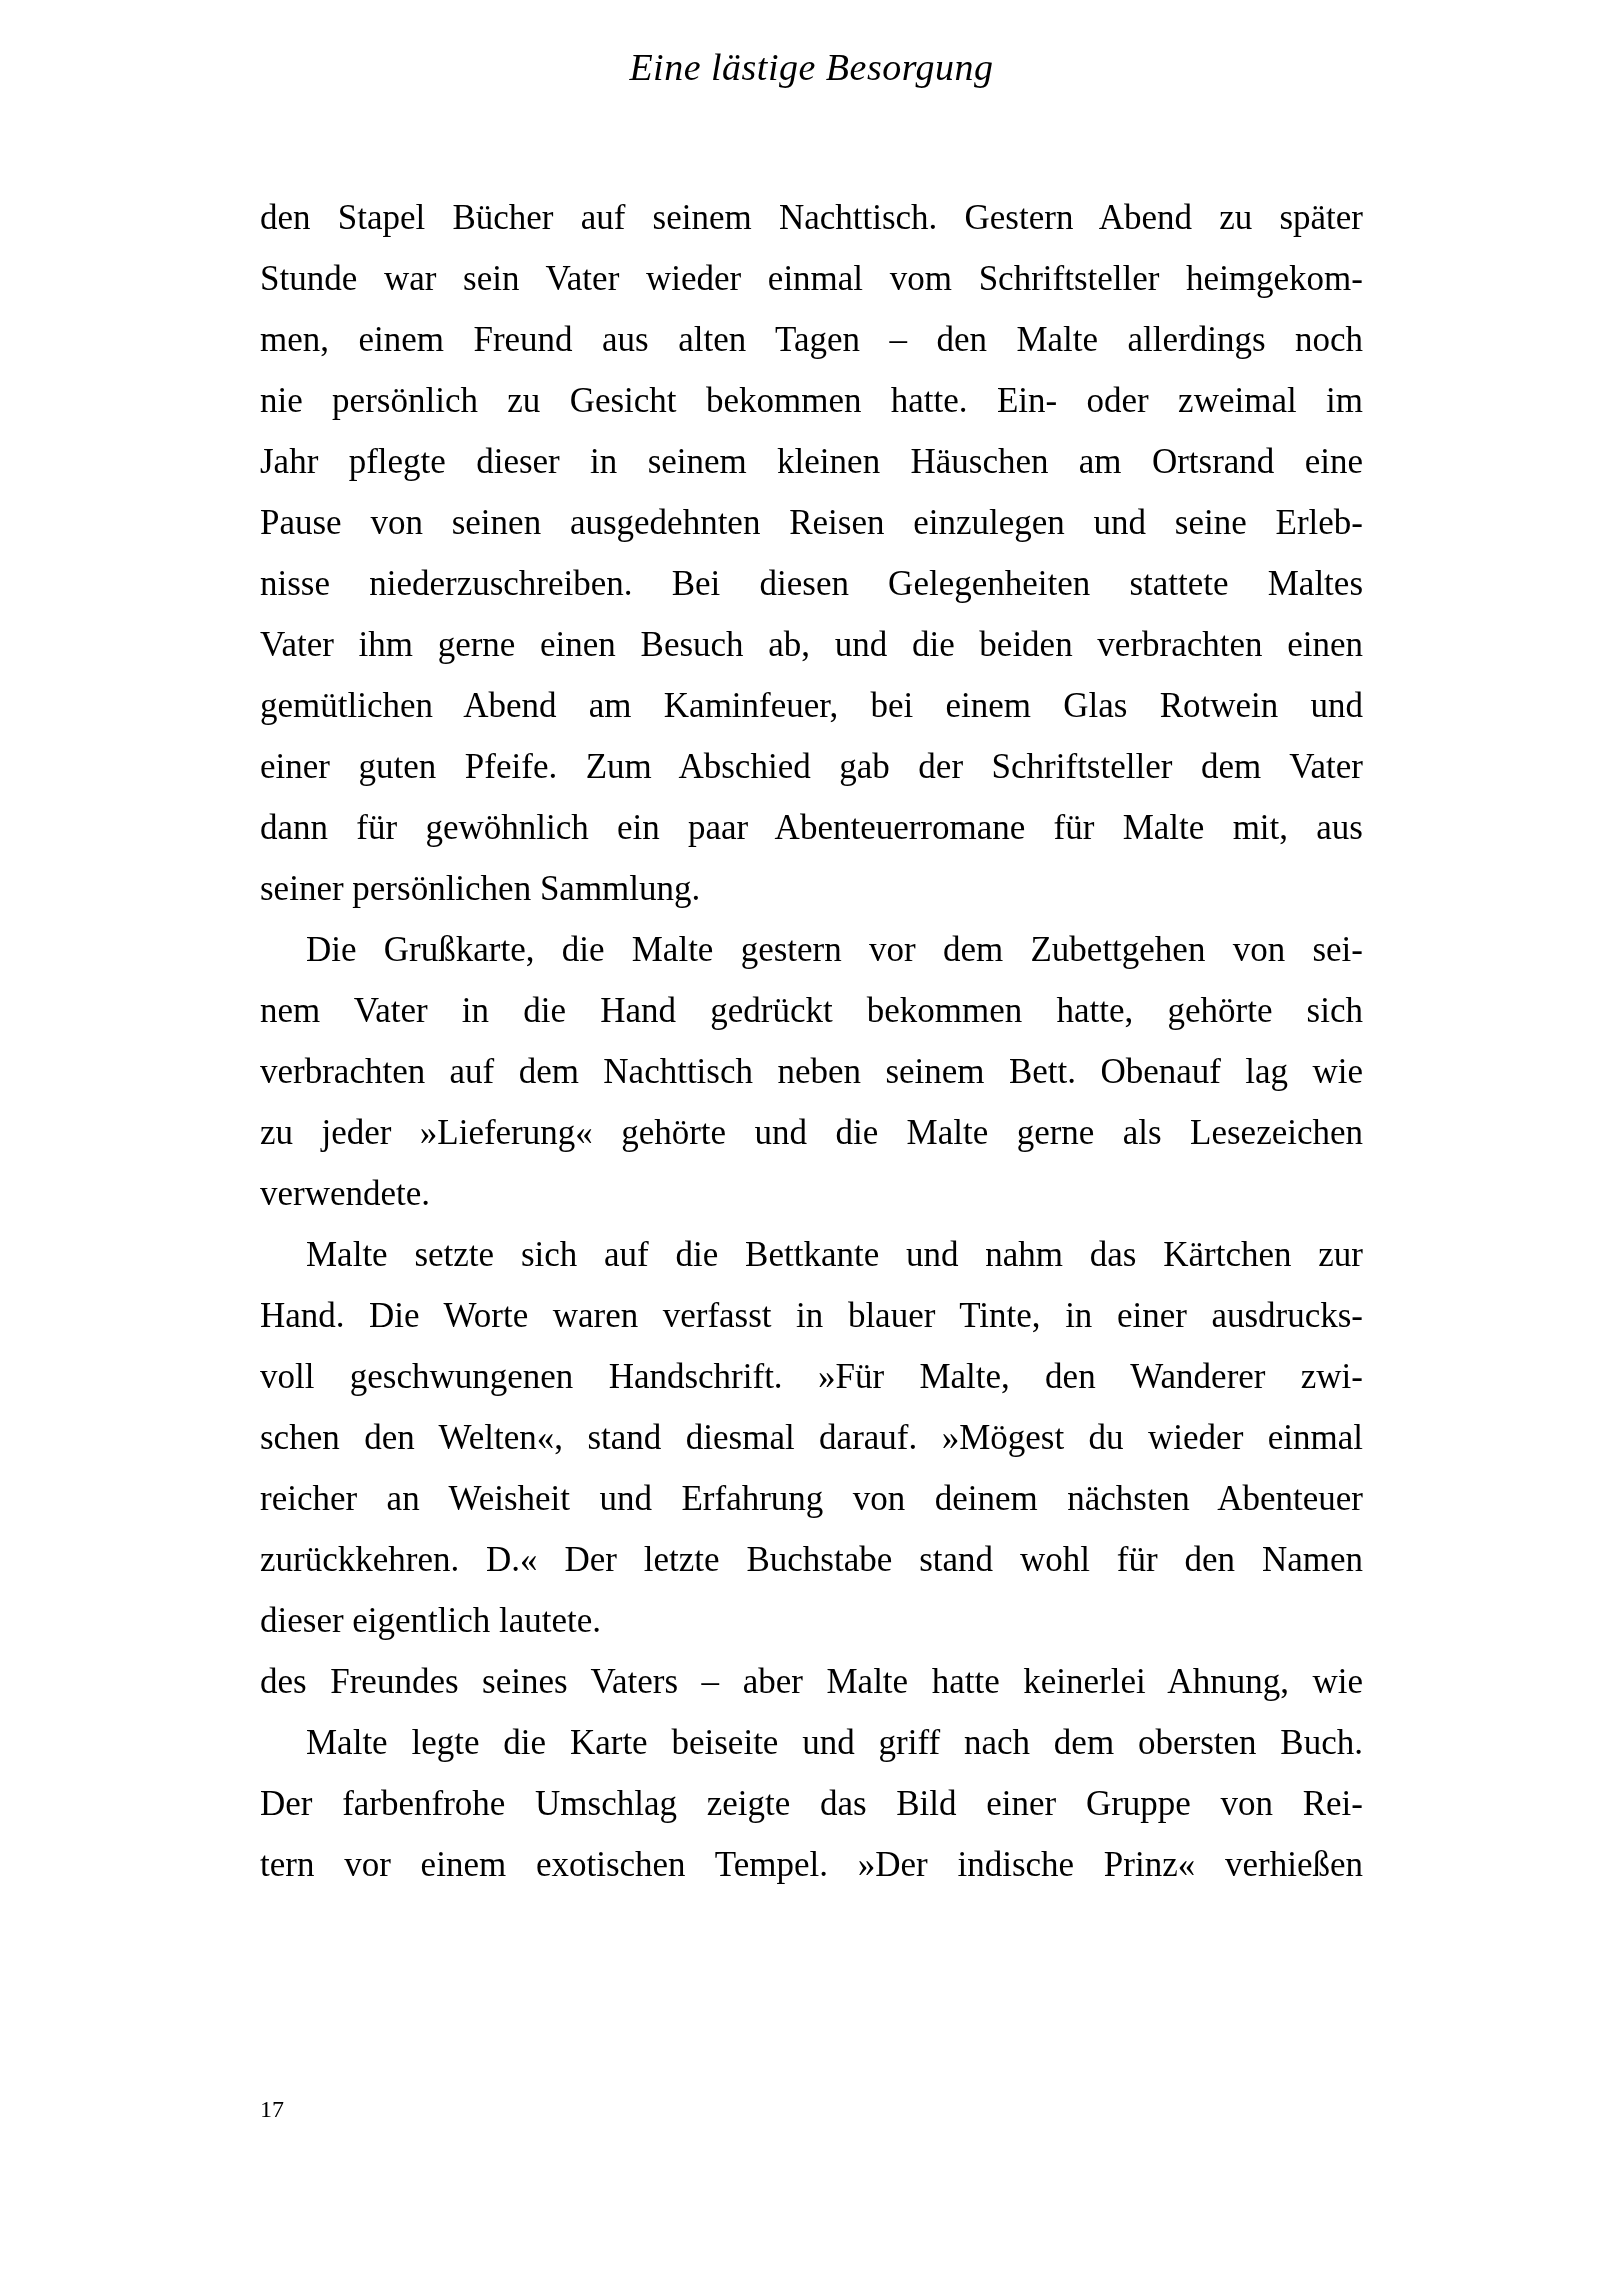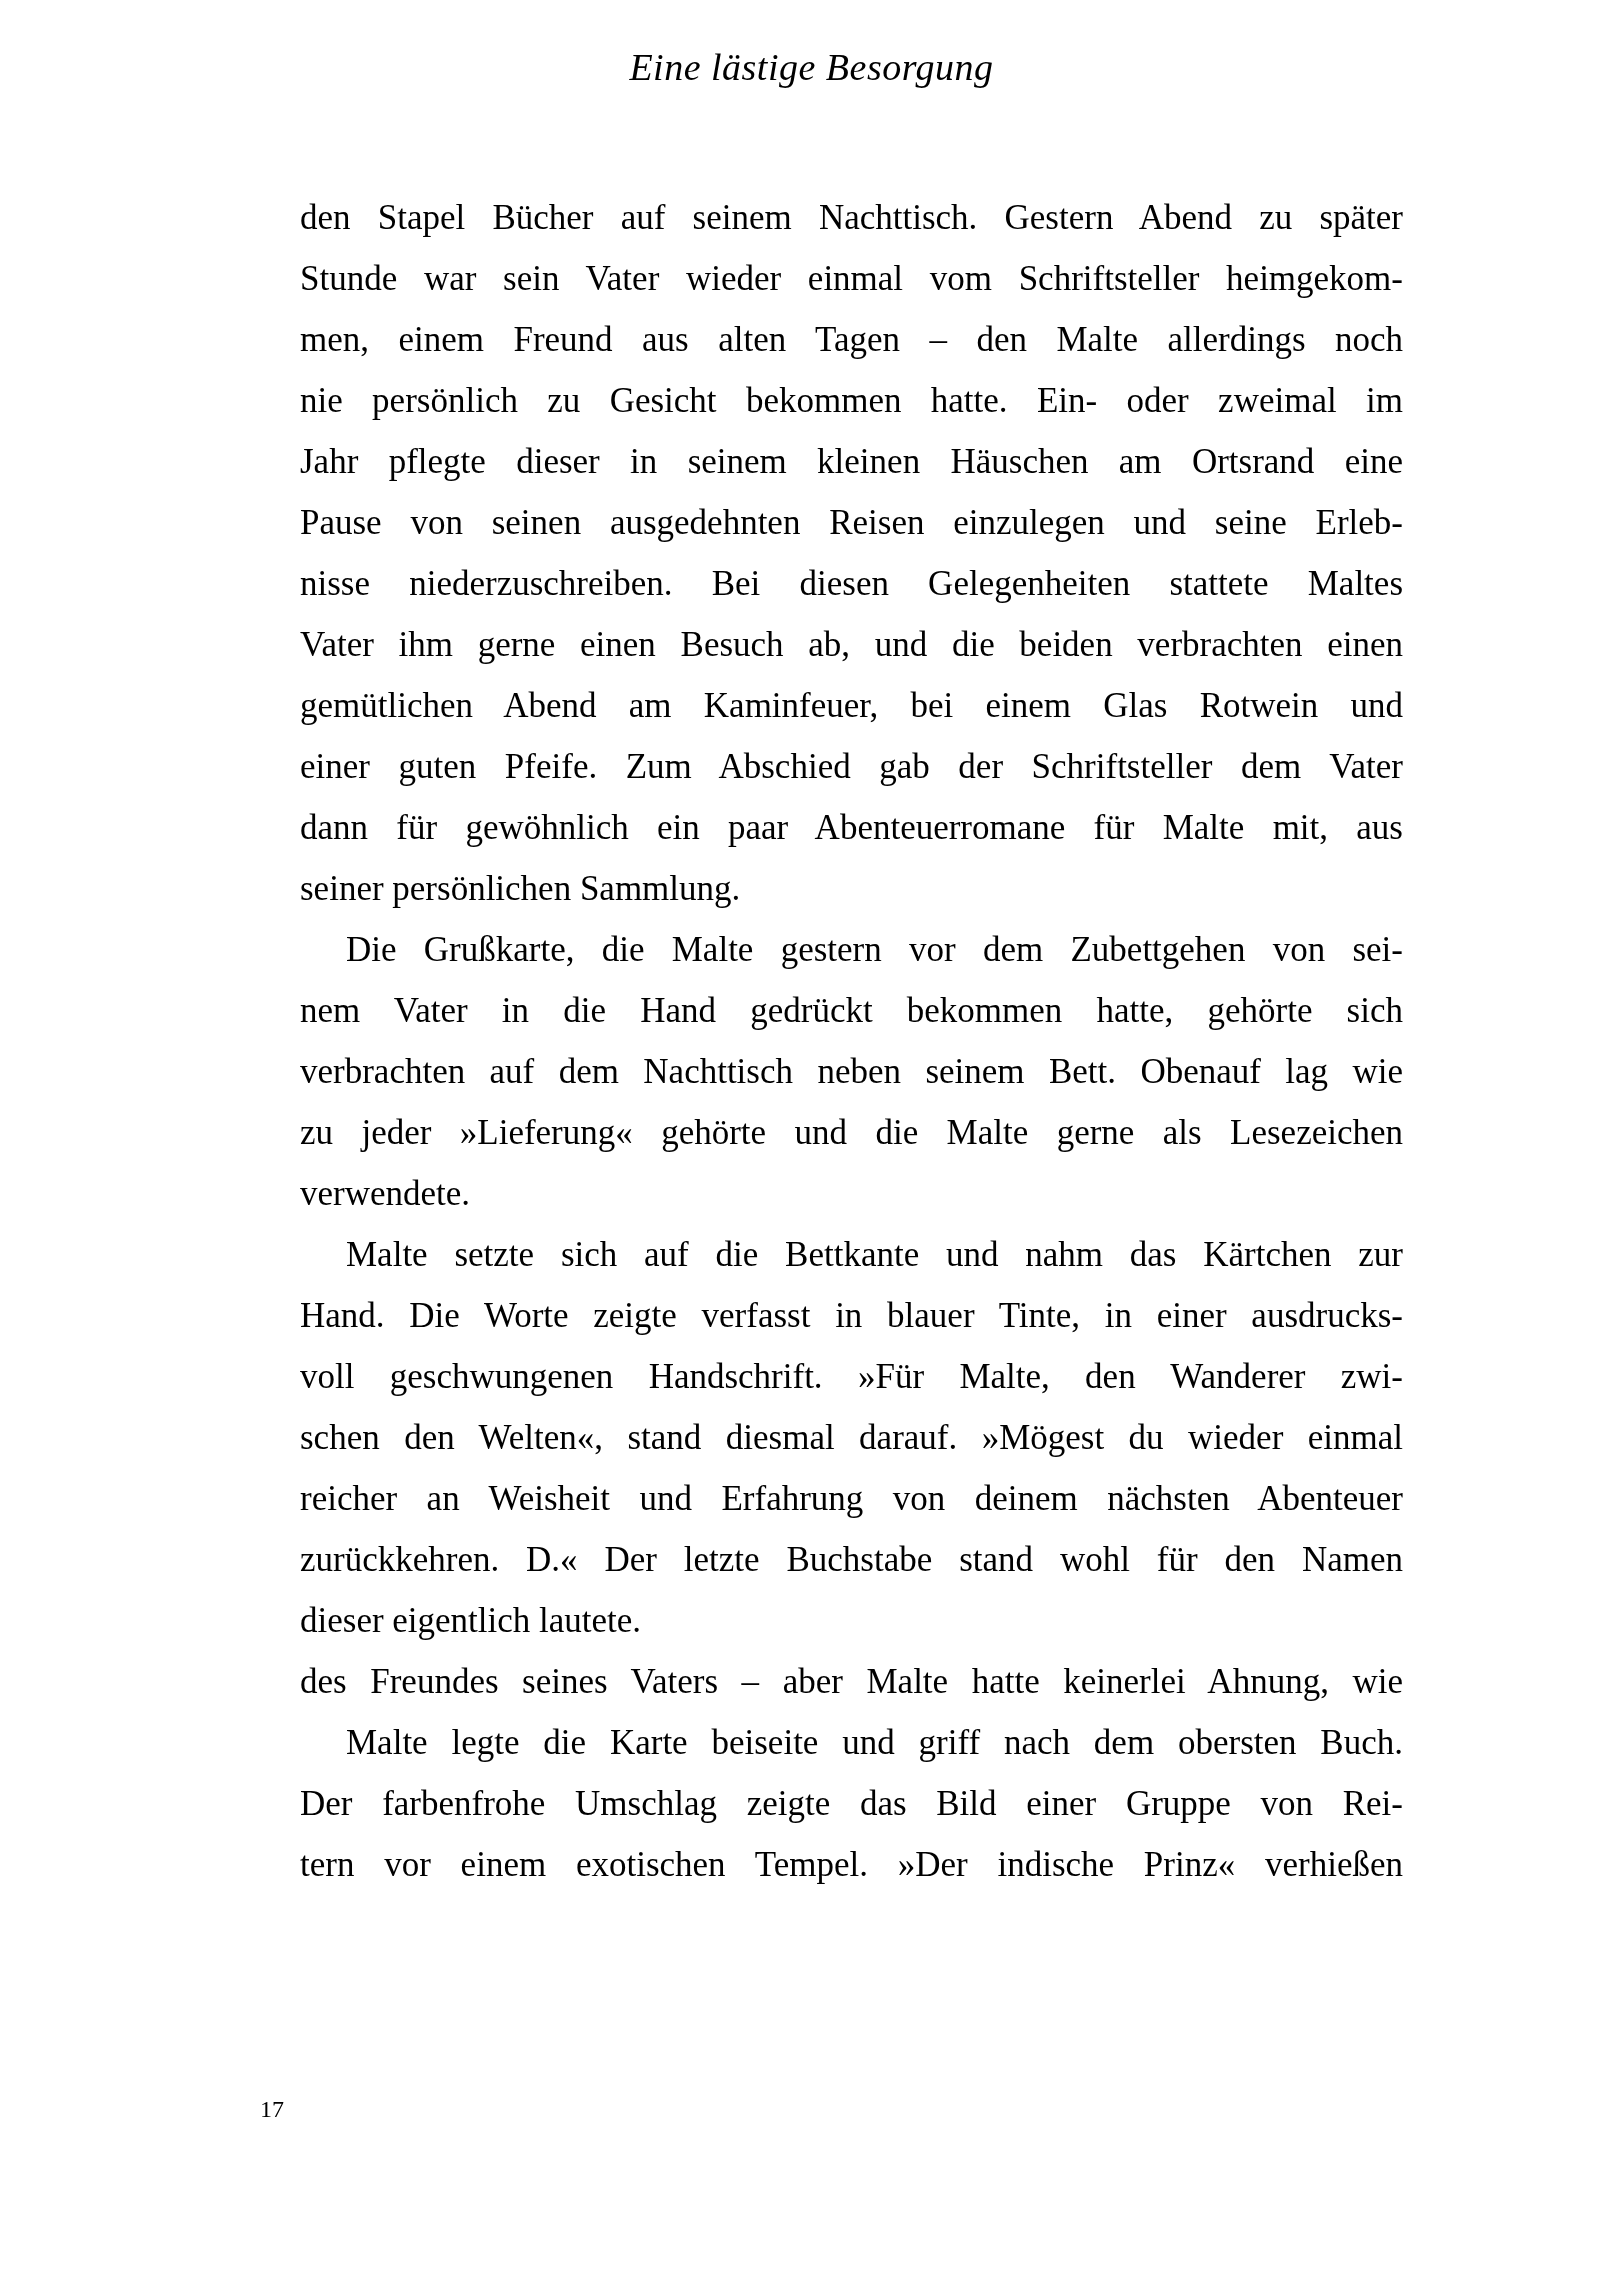--- a/index.html
+++ b/index.html
@@ -30,21 +30,20 @@
     color: #000000;
   }
   .text-block {
     position: absolute;
     top: 187px;
     left: 260px;
     width: 1103px;
     font-size: 35px;
     line-height: 61px;
     color: #000000;
-    margin-left: 40px;
   }
   .line {
     text-align: justify;
     text-align-last: justify;
   }
   .line.flush {
     text-align-last: left;
   }
   .line.indent {
     text-indent: 46px;
@@ -78,21 +77,21 @@
       <div class="line">gemütlichen Abend am Kaminfeuer, bei einem Glas Rotwein und</div>
       <div class="line">einer guten Pfeife. Zum Abschied gab der Schriftsteller dem Vater</div>
       <div class="line">dann für gewöhnlich ein paar Abenteuerromane für Malte mit, aus</div>
       <div class="line flush">seiner persönlichen Sammlung.</div>
       <div class="line indent">Die Grußkarte, die Malte gestern vor dem Zubettgehen von sei-</div>
       <div class="line">nem Vater in die Hand gedrückt bekommen hatte, gehörte sich</div>
       <div class="line">verbrachten auf dem Nachttisch neben seinem Bett. Obenauf lag wie</div>
       <div class="line">zu jeder »Lieferung« gehörte und die Malte gerne als Lesezeichen</div>
       <div class="line flush">verwendete.</div>
       <div class="line indent">Malte setzte sich auf die Bettkante und nahm das Kärtchen zur</div>
-      <div class="line">Hand. Die Worte zeigte verfasst in blauer Tinte, in einer ausdrucks-</div>
+      <div class="line">Hand. Die Worte waren verfasst in blauer Tinte, in einer ausdrucks-</div>
       <div class="line">voll geschwungenen Handschrift. »Für Malte, den Wanderer zwi-</div>
       <div class="line">schen den Welten«, stand diesmal darauf. »Mögest du wieder einmal</div>
       <div class="line">reicher an Weisheit und Erfahrung von deinem nächsten Abenteuer</div>
       <div class="line">zurückkehren. D.« Der letzte Buchstabe stand wohl für den Namen</div>
       <div class="line flush">dieser eigentlich lautete.</div>
       <div class="line">des Freundes seines Vaters – aber Malte hatte keinerlei Ahnung, wie</div>
       <div class="line indent">Malte legte die Karte beiseite und griff nach dem obersten Buch.</div>
       <div class="line">Der farbenfrohe Umschlag zeigte das Bild einer Gruppe von Rei-</div>
       <div class="line">tern vor einem exotischen Tempel. »Der indische Prinz« verhießen</div>
     </div>

